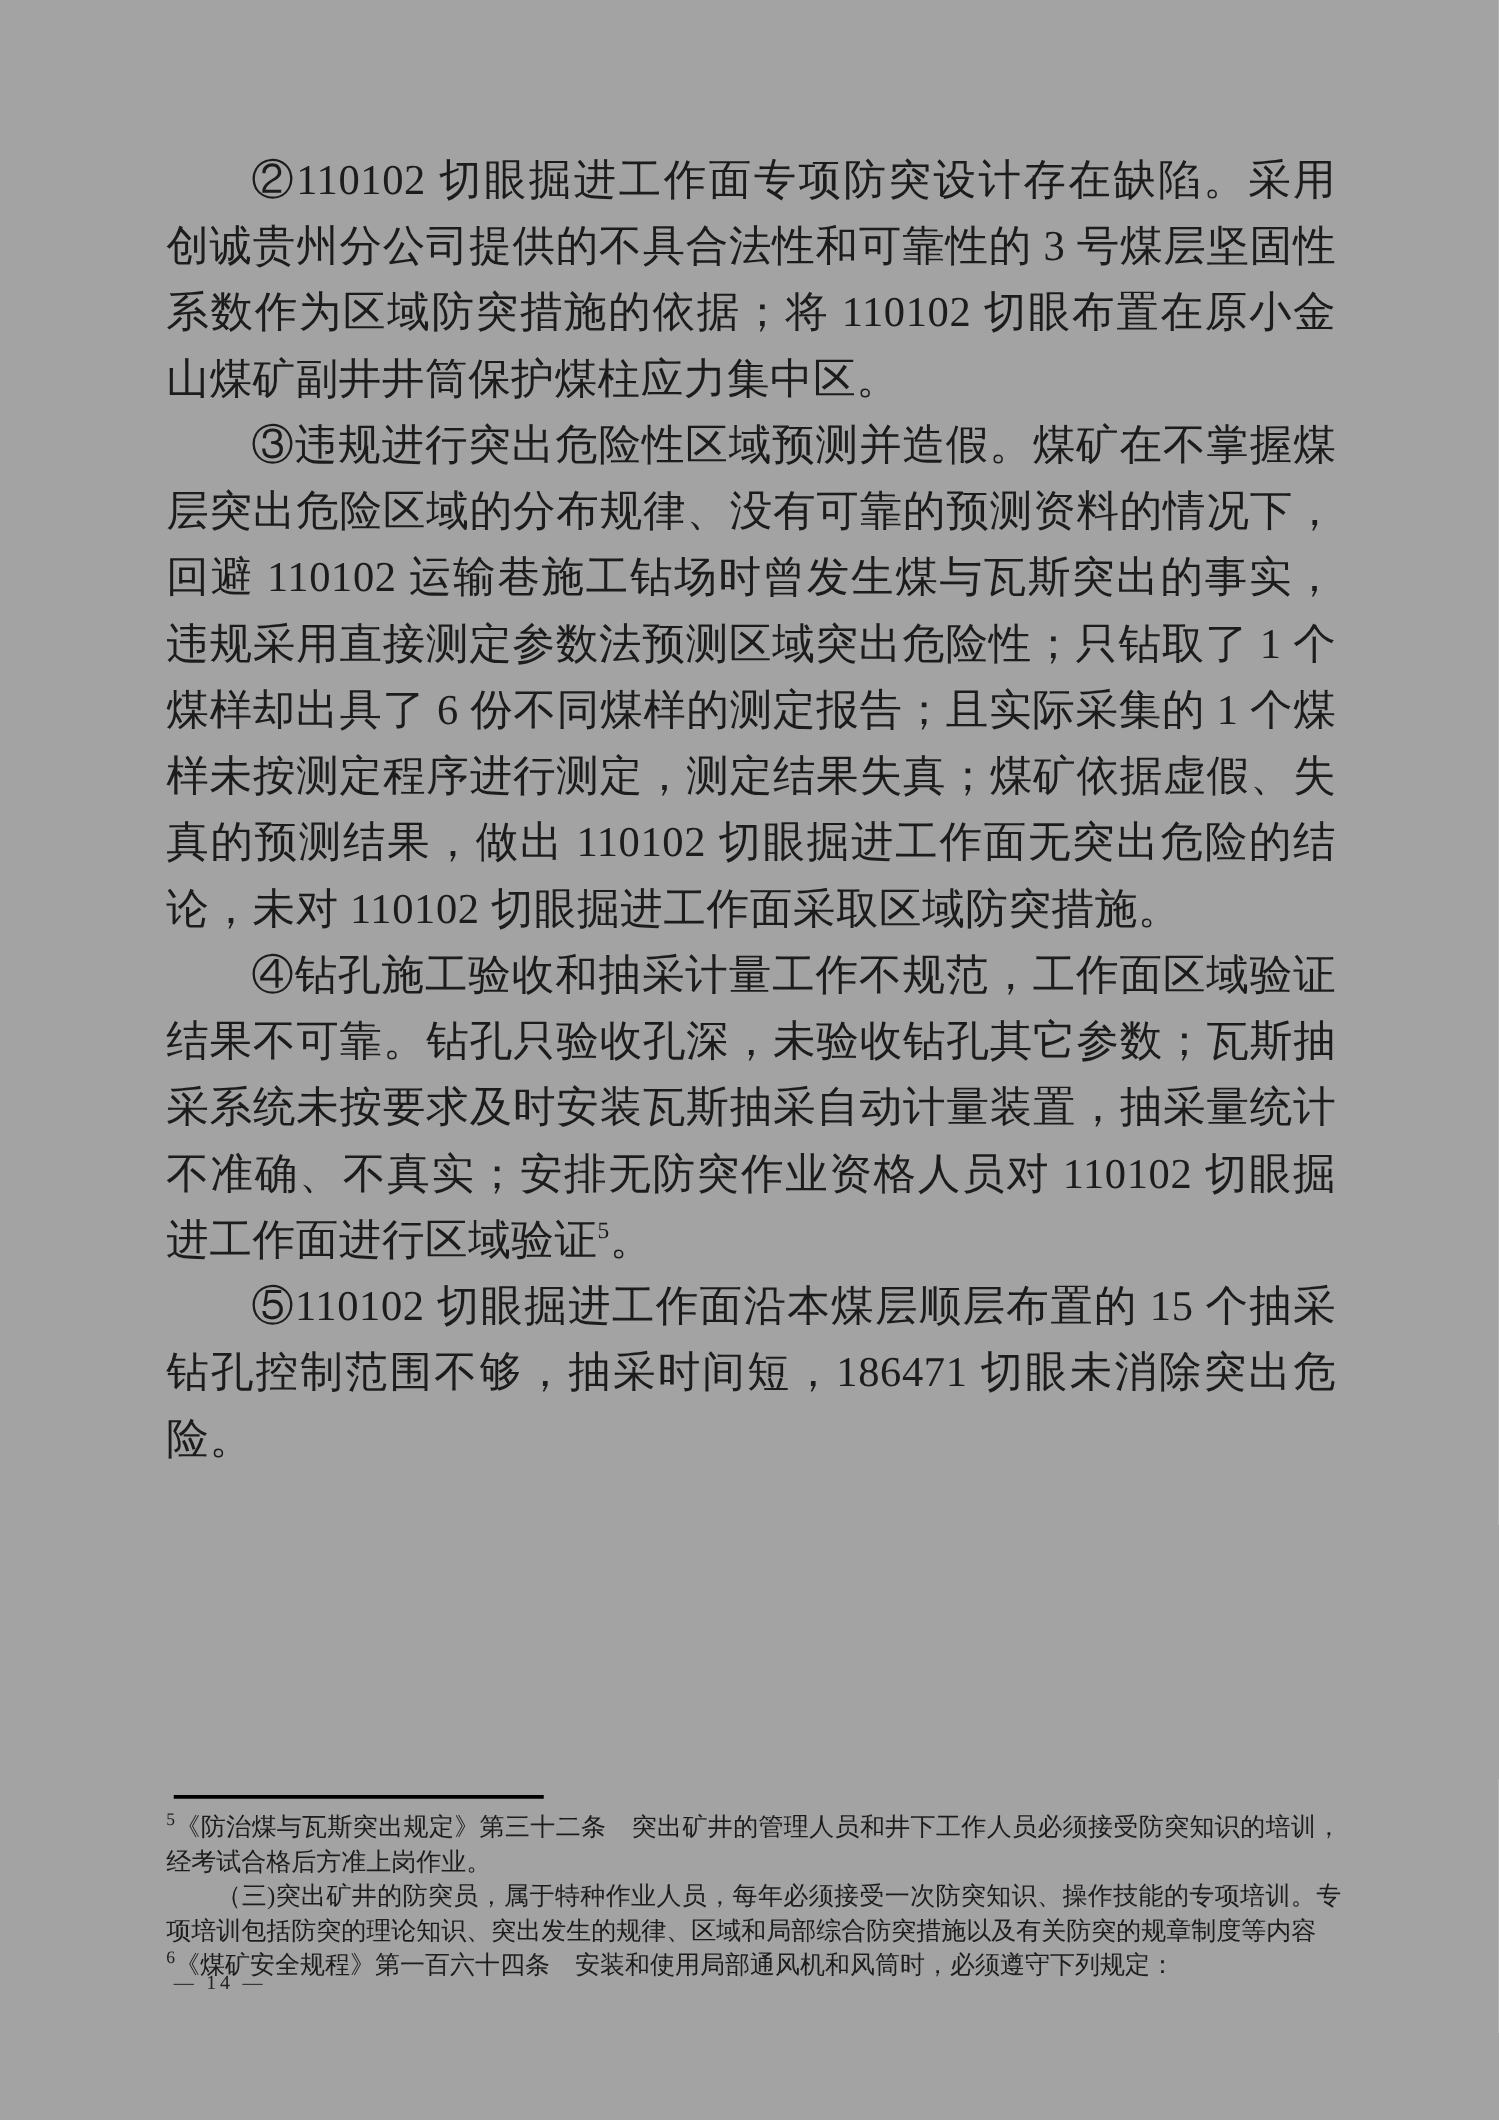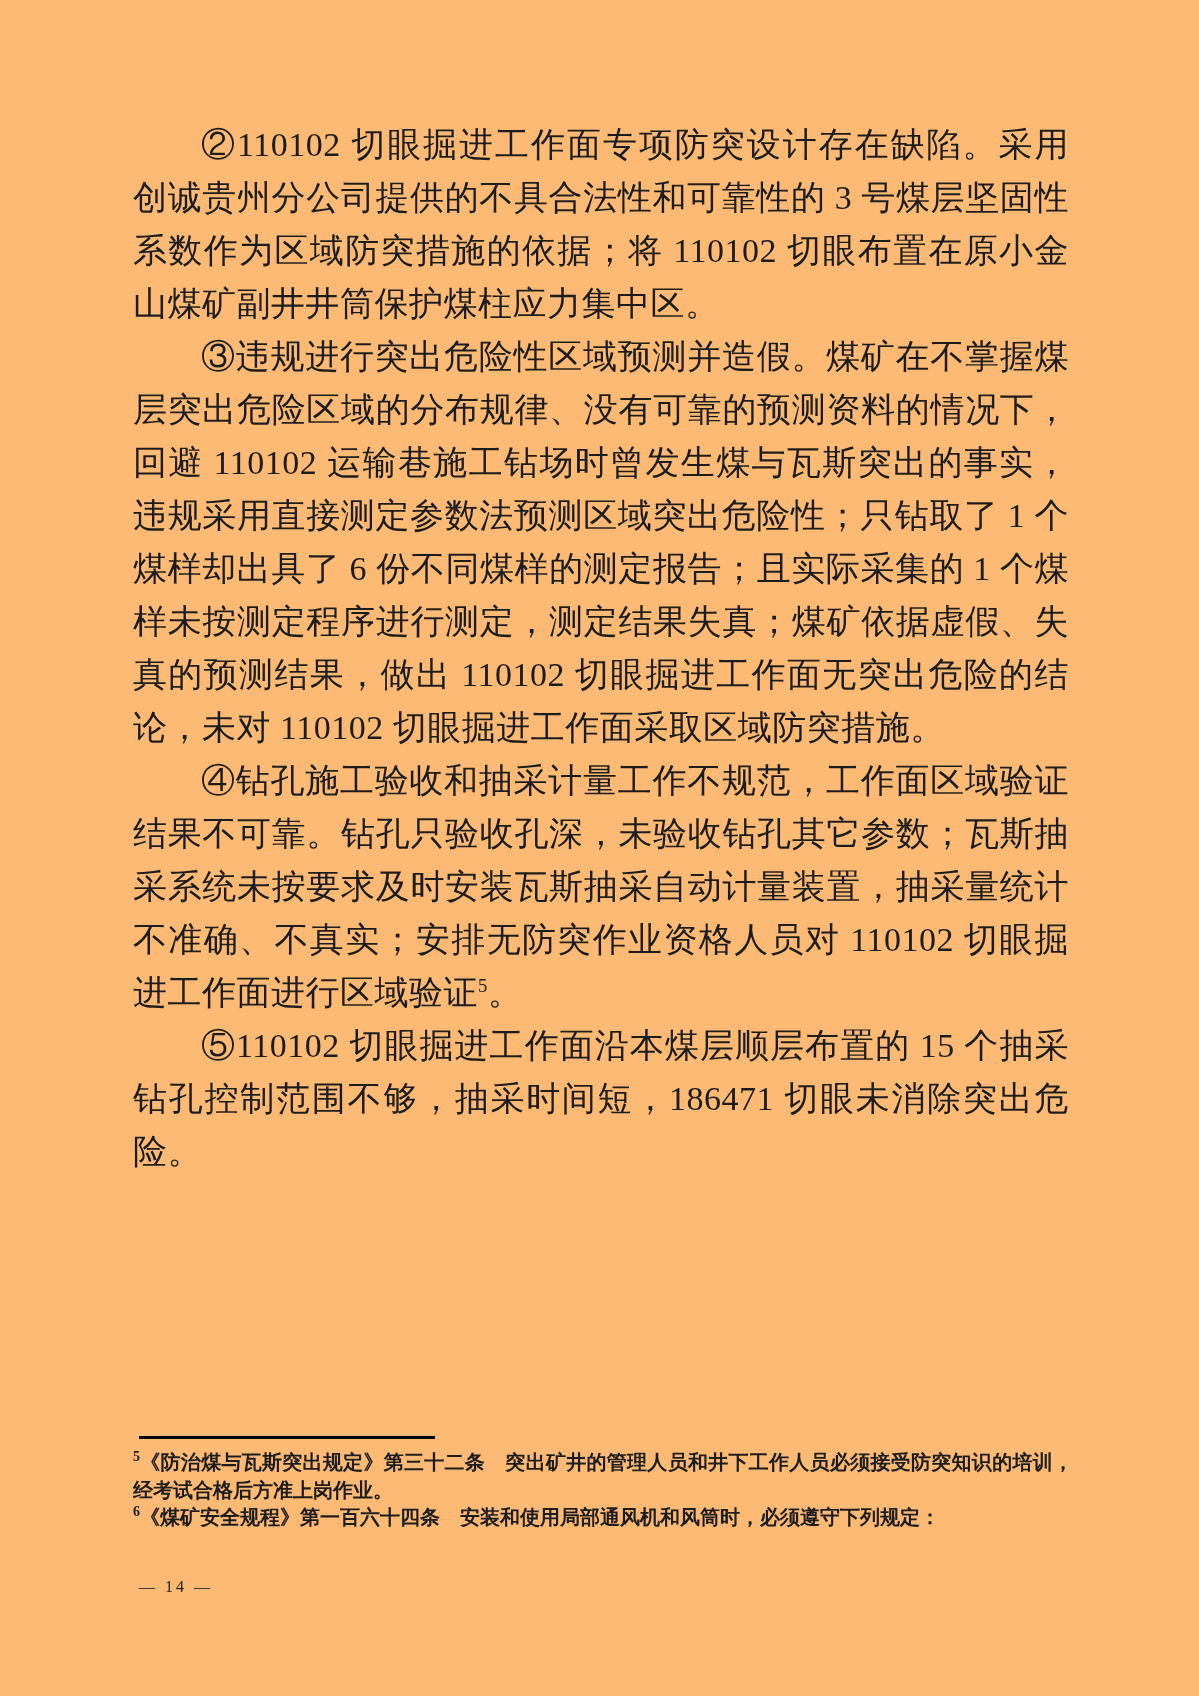--- a/index.html
+++ b/index.html
@@ -10,21 +10,21 @@
     width: 1199px;
     height: 1696px;
     background: #ffffff;
     position: relative;
     overflow: hidden;
     font-family: "Liberation Serif", "DejaVu Serif", serif;
   }
   .doc-page {
     position: absolute;
     inset: 0;
-    background: #fdba74;
+    background: #a3a3a3;
   }
   .doc-body {
     position: absolute;
     left: 133px;
     top: 118px;
     width: 936px;
   }
   .body-para {
     margin: 0;
     font-size: 34px;
@@ -45,21 +45,20 @@
     top: 1436px;
     width: 296px;
     height: 0;
     border-top: 3px solid #000000;
   }
   .footnotes {
     position: absolute;
     left: 133px;
     top: 1449px;
     width: 940px;
-    font-weight: bold;
   }
   .footnote-para {
     margin: 0;
     font-size: 20px;
     line-height: 27.5px;
     color: #1c1c1c;
     text-align: justify;
   }
   .footnote-para.indent {
     text-indent: 2em;
@@ -85,16 +84,17 @@
 <div class="doc-page">
   <div class="doc-body">
       <p class="body-para">②110102 切眼掘进工作面专项防突设计存在缺陷。采用创诚贵州分公司提供的不具合法性和可靠性的 3 号煤层坚固性系数作为区域防突措施的依据；将 110102 切眼布置在原小金山煤矿副井井筒保护煤柱应力集中区。</p>
       <p class="body-para">③违规进行突出危险性区域预测并造假。煤矿在不掌握煤层突出危险区域的分布规律、没有可靠的预测资料的情况下，回避 110102 运输巷施工钻场时曾发生煤与瓦斯突出的事实，违规采用直接测定参数法预测区域突出危险性；只钻取了 1 个煤样却出具了 6 份不同煤样的测定报告；且实际采集的 1 个煤样未按测定程序进行测定，测定结果失真；煤矿依据虚假、失真的预测结果，做出 110102 切眼掘进工作面无突出危险的结论，未对 110102 切眼掘进工作面采取区域防突措施。</p>
       <p class="body-para">④钻孔施工验收和抽采计量工作不规范，工作面区域验证结果不可靠。钻孔只验收孔深，未验收钻孔其它参数；瓦斯抽采系统未按要求及时安装瓦斯抽采自动计量装置，抽采量统计不准确、不真实；安排无防突作业资格人员对 110102 切眼掘进工作面进行区域验证<sup>5</sup>。</p>
       <p class="body-para">⑤110102 切眼掘进工作面沿本煤层顺层布置的 15 个抽采钻孔控制范围不够，抽采时间短，186471 切眼未消除突出危险。</p>
     </div>
   <div class="footnote-sep"></div>
   <div class="footnotes">
       <p class="footnote-para"><sup>5</sup>《防治煤与瓦斯突出规定》第三十二条　突出矿井的管理人员和井下工作人员必须接受防突知识的培训，经考试合格后方准上岗作业。</p>
+      <p class="footnote-para indent">（三)突出矿井的防突员，属于特种作业人员，每年必须接受一次防突知识、操作技能的专项培训。专项培训包括防突的理论知识、突出发生的规律、区域和局部综合防突措施以及有关防突的规章制度等内容</p>
       <p class="footnote-para"><sup>6</sup>《煤矿安全规程》第一百六十四条　安装和使用局部通风机和风筒时，必须遵守下列规定：</p>
     </div>
   <div class="page-number">— 14 —</div>
 </div>
 
 </body></html>

